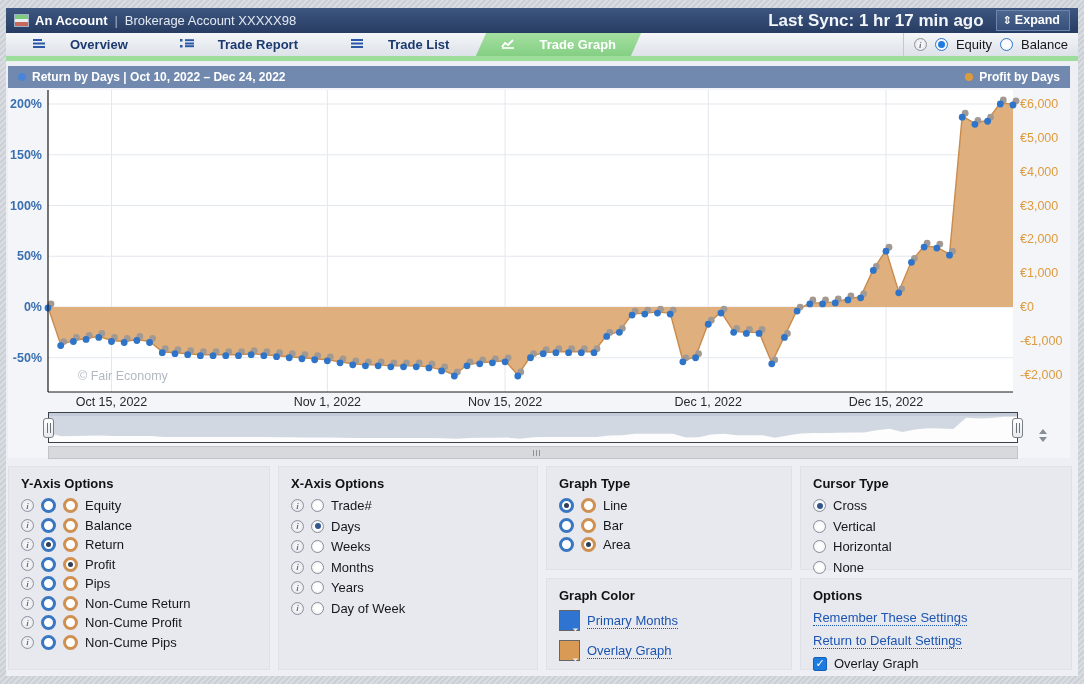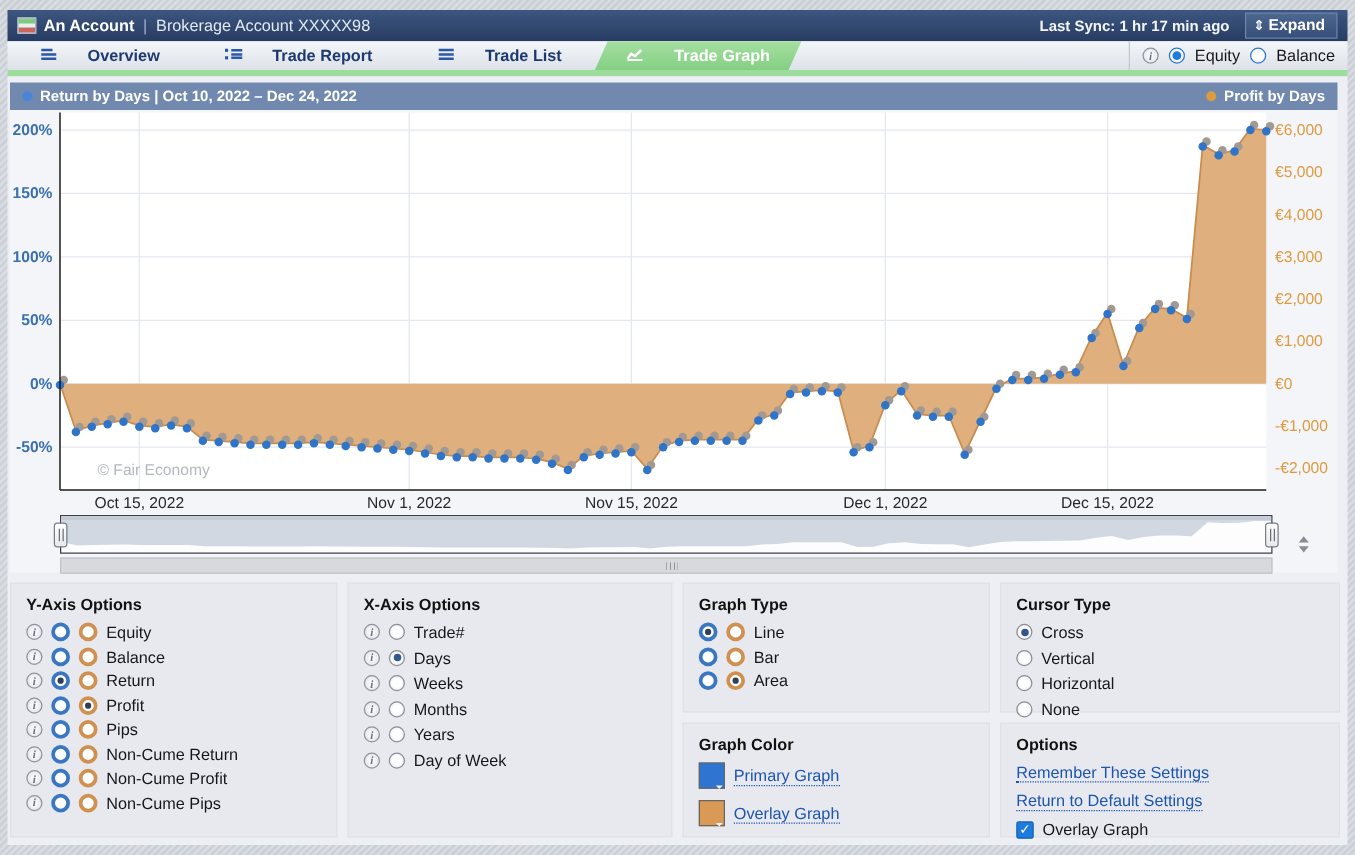--- a/index.html
+++ b/index.html
@@ -12,21 +12,21 @@
   
   #titlebar { left:6px; top:8px; width:1072px; height:25px;
     background:linear-gradient(#3d5680,#273c62); color:#fff; display:flex; align-items:center; padding:0 8px; }
   #acct-icon { width:15px; height:13px; margin-right:6px; border:1px solid #9fb0c8; background:#fff;
     display:flex; flex-direction:column; }
   #acct-icon i { flex:1; } #acct-icon i:nth-child(1){background:#7ecb7e;} #acct-icon i:nth-child(2){background:#e9eef2;} #acct-icon i:nth-child(3){background:#c9675a;}
   .tb-name { font-weight:bold; font-size:13px; }
   .tb-sep { color:#9fb0c8; margin:0 7px; }
   .tb-desc { color:#e3e9f2; font-size:13px; }
   .tb-right { margin-left:auto; display:flex; align-items:center; gap:12px; }
-  .tb-sync { color:#f2f5fa; font-weight:bold; font-size:12px; }
+  .tb-sync { color:#f2f5fa; font-weight:bold; font-size:17px; }
   #expand-btn { background:linear-gradient(#4d668f,#37507b); border:1px solid #6d86ae; color:#fff;
     font-size:12.5px; font-weight:bold; padding:2px 9px 3px 6px; cursor:pointer; display:flex; align-items:center; gap:3px; }
   #expand-btn .gl { font-size:11px; }
 
   
   #tabrow { left:6px; top:33px; width:1072px; height:23px;
     background:linear-gradient(#f4f6f8,#dde2e9); display:flex; align-items:stretch; }
   .tab { position:relative; display:flex; align-items:center; gap:24px; padding:0 26px;
     color:#1c3a70; font-size:13px; font-weight:bold; cursor:pointer; }
   .tab .ticon { width:14px; height:11px; }
@@ -512,21 +512,21 @@
         </div>
       </div>
   </div>
   <div id="p-gcolor" class="panel abs">
     <h3>Graph Color</h3>
     <div class="rows">
         <div class="opt-row" style="margin-bottom: 9px;">
           <span class="swatch" style="background: rgb(47, 116, 208);">
             <span class="tri"></span>
           </span>
-          <span class="linklike" style="margin-bottom: 0px;">Primary Graph</span>
+          <span class="linklike" style="margin-bottom: 0px;">Primary Months</span>
         </div>
         <div class="opt-row" style="margin-bottom: 9px;">
           <span class="swatch" style="background: rgb(216, 154, 85);">
             <span class="tri"></span>
           </span>
           <span class="linklike" style="margin-bottom: 0px;">Overlay Graph</span>
         </div>
       </div>
   </div>
   <div id="p-cursor" class="panel abs">

